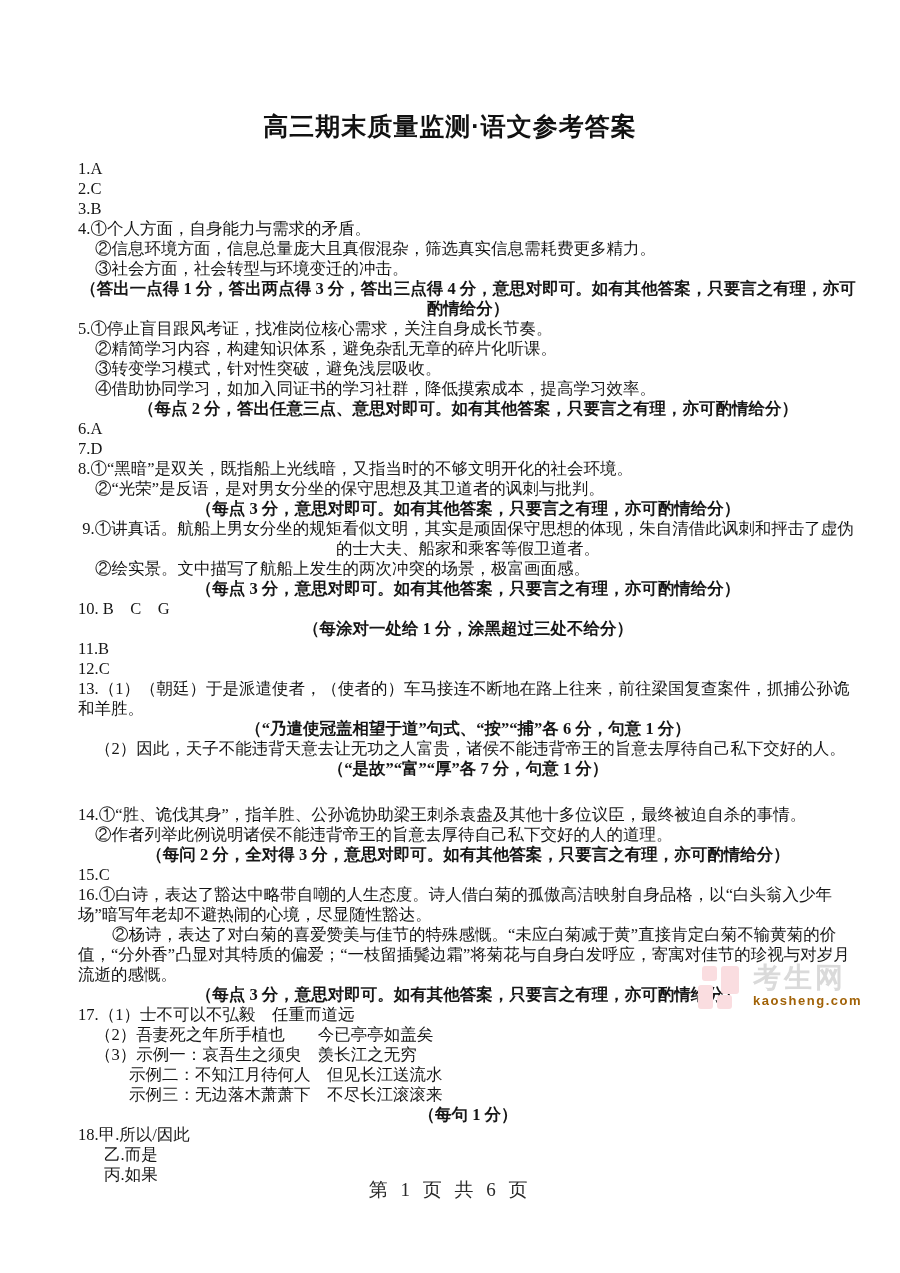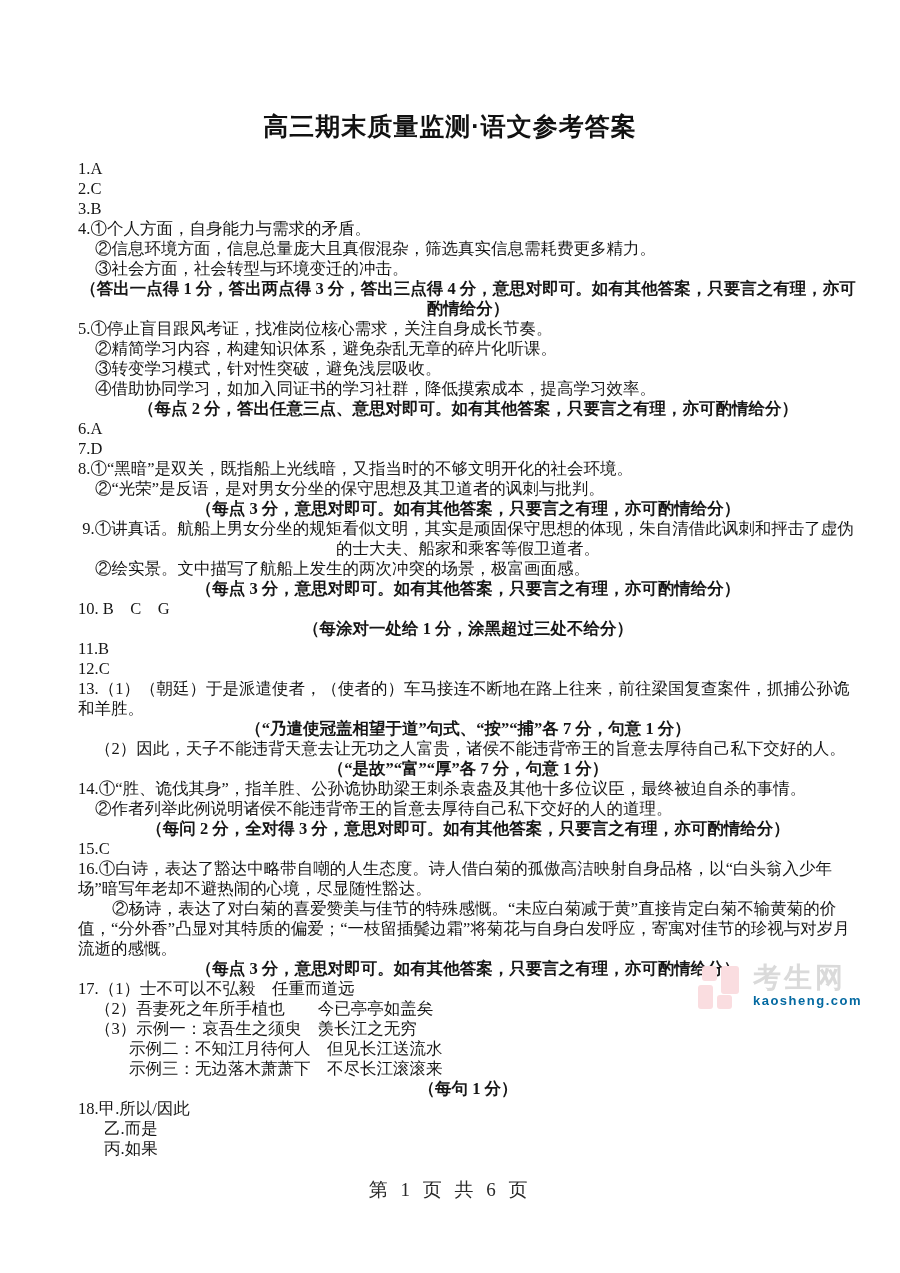--- a/index.html
+++ b/index.html
@@ -27,21 +27,21 @@
   .wm-logo .b2{left:26px;top:7px;width:18px;height:28px;}
   .wm-logo .b3{left:3px;top:26px;width:15px;height:24px;}
   .wm-logo .b4{left:22px;top:36px;width:15px;height:14px;}
   .wm-text{display:flex;flex-direction:column;align-items:flex-start;}
   .wm-cn{
     font-family:"Liberation Sans","DejaVu Sans",sans-serif;
     font-size:28px;font-weight:bold;letter-spacing:3px;color:#dadada;line-height:30px;
   }
   .wm-domain{
     font-family:"Liberation Sans","DejaVu Sans",sans-serif;
-    font-size:13px;font-weight:bold;letter-spacing:1.5px;color:#0369a1;line-height:16px;
+    font-size:13px;font-weight:bold;letter-spacing:1.5px;color:#a16207;line-height:16px;
   }
 </style>
 </head>
 <body>
 
 <div class="page">
   <h1 class="title">高三期末质量监测·语文参考答案</h1>
 
   <div class="content">
       <div class="line n" style="text-indent: 0px;">1.A</div>
@@ -62,24 +62,24 @@
       <div class="line n" style="text-indent: 17px;">②“光荣”是反语，是对男女分坐的保守思想及其卫道者的讽刺与批判。</div>
       <div class="line c" style="text-indent: 0px;">（每点 3 分，意思对即可。如有其他答案，只要言之有理，亦可酌情给分）</div>
       <div class="line n" style="text-indent: 0px; text-align: center;">9.①讲真话。航船上男女分坐的规矩看似文明，其实是顽固保守思想的体现，朱自清借此讽刺和抨击了虚伪的士大夫、船家和乘客等假卫道者。</div>
       <div class="line n" style="text-indent: 17px;">②绘实景。文中描写了航船上发生的两次冲突的场景，极富画面感。</div>
       <div class="line c" style="text-indent: 0px;">（每点 3 分，意思对即可。如有其他答案，只要言之有理，亦可酌情给分）</div>
       <div class="line n" style="text-indent: 0px;">10. B　C　G</div>
       <div class="line c" style="text-indent: 0px;">（每涂对一处给 1 分，涂黑超过三处不给分）</div>
       <div class="line n" style="text-indent: 0px;">11.B</div>
       <div class="line n" style="text-indent: 0px;">12.C</div>
       <div class="line n" style="text-indent: 0px;">13.（1）（朝廷）于是派遣使者，（使者的）车马接连不断地在路上往来，前往梁国复查案件，抓捕公孙诡和羊胜。</div>
-      <div class="line c" style="text-indent: 0px;">（“乃遣使冠盖相望于道”句式、“按”“捕”各 7 分，句意 1 分）</div>
+      <div class="line c" style="text-indent: 0px;">（“乃遣使冠盖相望于道”句式、“按”“捕”各 6 分，句意 1 分）</div>
       <div class="line n" style="text-indent: 17px;">（2）因此，天子不能违背天意去让无功之人富贵，诸侯不能违背帝王的旨意去厚待自己私下交好的人。</div>
       <div class="line c" style="text-indent: 0px;">（“是故”“富”“厚”各 7 分，句意 1 分）</div>
-      <div class="line n" style="text-indent: 0px;">14.①“胜、诡伐其身”，指羊胜、公孙诡协助梁王刺杀袁盎及其他十多位议臣，最终被迫自杀的事情。</div>
+      <div class="line n" style="text-indent: 0px; margin-top: 26px;">14.①“胜、诡伐其身”，指羊胜、公孙诡协助梁王刺杀袁盎及其他十多位议臣，最终被迫自杀的事情。</div>
       <div class="line n" style="text-indent: 17px;">②作者列举此例说明诸侯不能违背帝王的旨意去厚待自己私下交好的人的道理。</div>
       <div class="line c" style="text-indent: 0px;">（每问 2 分，全对得 3 分，意思对即可。如有其他答案，只要言之有理，亦可酌情给分）</div>
       <div class="line n" style="text-indent: 0px;">15.C</div>
       <div class="line n" style="text-indent: 0px;">16.①白诗，表达了豁达中略带自嘲的人生态度。诗人借白菊的孤傲高洁映射自身品格，以“白头翁入少年场”暗写年老却不避热闹的心境，尽显随性豁达。</div>
       <div class="line n" style="text-indent: 34px;">②杨诗，表达了对白菊的喜爱赞美与佳节的特殊感慨。“未应白菊减于黄”直接肯定白菊不输黄菊的价值，“分外香”凸显对其特质的偏爱；“一枝留插鬓边霜”将菊花与自身白发呼应，寄寓对佳节的珍视与对岁月流逝的感慨。</div>
       <div class="line c" style="text-indent: 0px;">（每点 3 分，意思对即可。如有其他答案，只要言之有理，亦可酌情给分）</div>
       <div class="line n" style="text-indent: 0px;">17.（1）士不可以不弘毅　任重而道远</div>
       <div class="line n" style="text-indent: 17px;">（2）吾妻死之年所手植也　　今已亭亭如盖矣</div>
       <div class="line n" style="text-indent: 17px;">（3）示例一：哀吾生之须臾　羡长江之无穷</div>
       <div class="line n" style="text-indent: 51px;">示例二：不知江月待何人　但见长江送流水</div>

